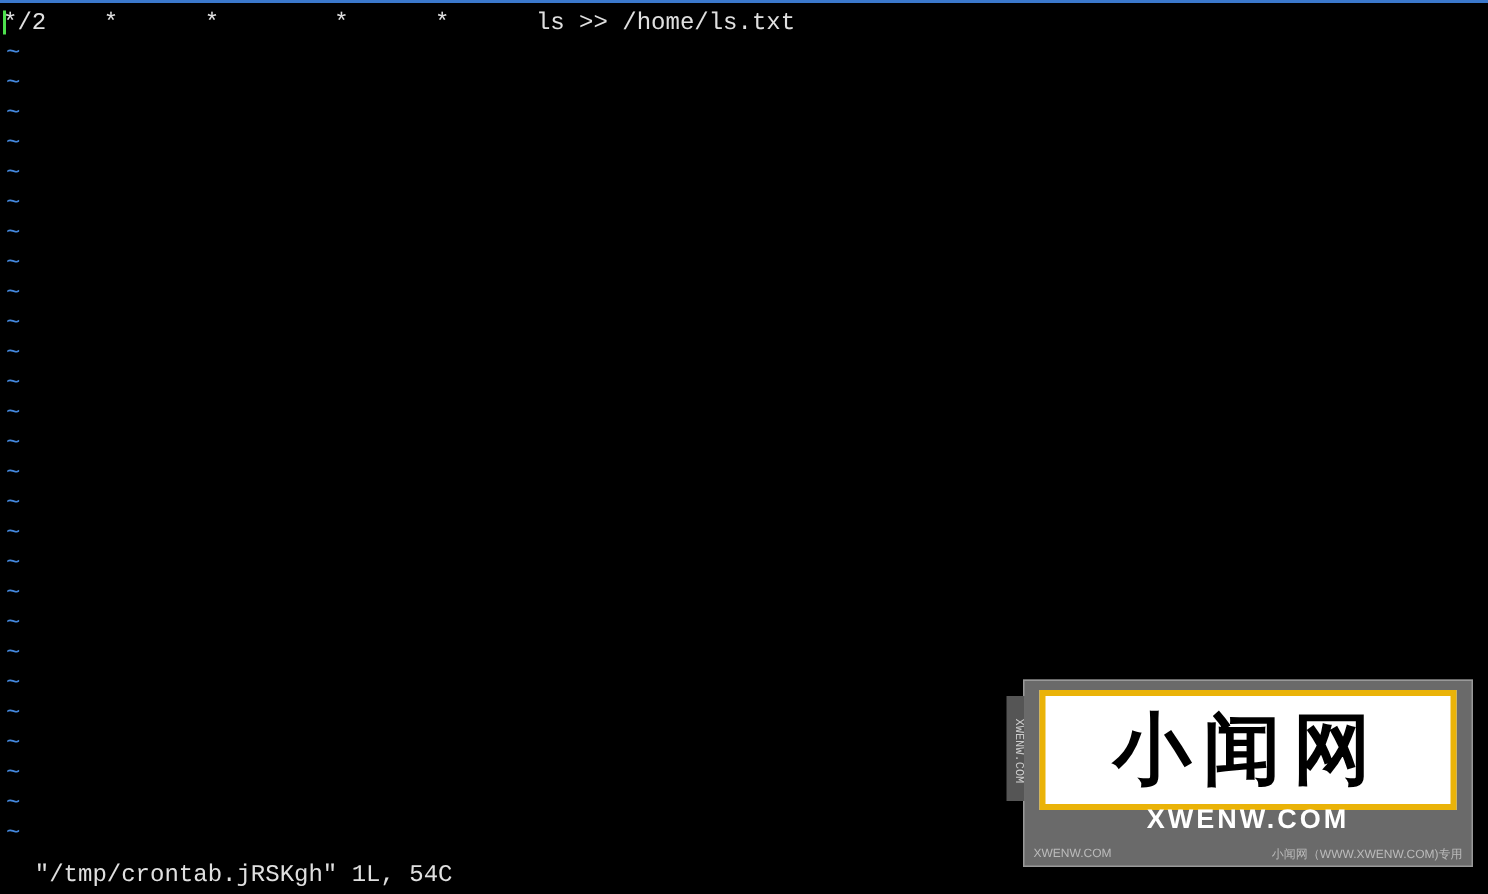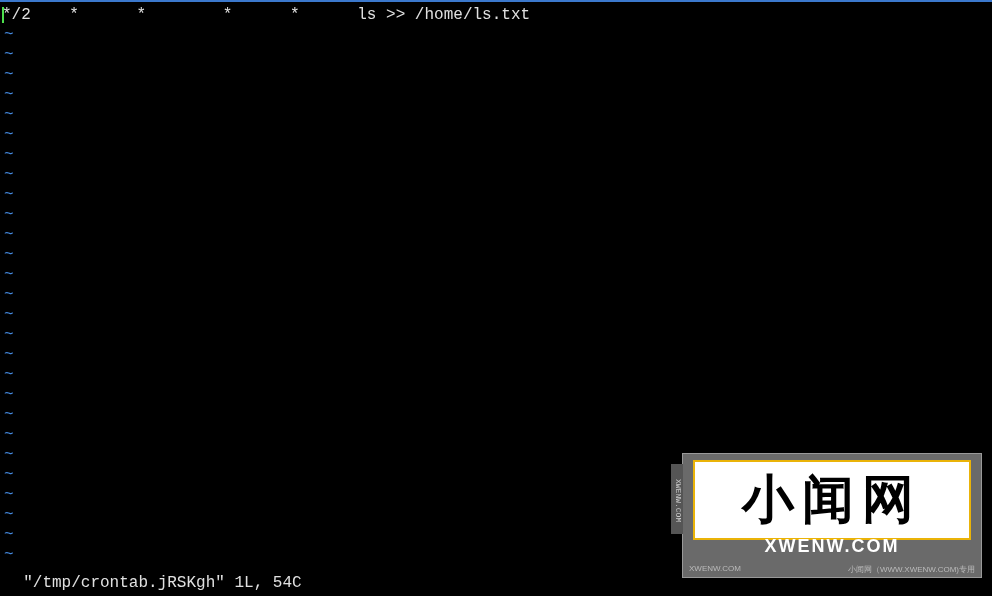--- a/index.html
+++ b/index.html
@@ -81,21 +81,21 @@
       text-align: center;
       padding-top: 3px;
     }
     .watermark-main {
       position: absolute;
       top: 6px;
       left: 10px;
       right: 10px;
       height: 80px;
       background: #ffffff;
-      border: 2px solid #eab308;
+      border: 4px solid #eab308;
       display: flex;
       align-items: center;
       justify-content: center;
     }
     .watermark-title {
       color: #000;
       font-family: "SimHei", "Microsoft YaHei", sans-serif;
       font-size: 52px;
       font-weight: bold;
       letter-spacing: 8px;

